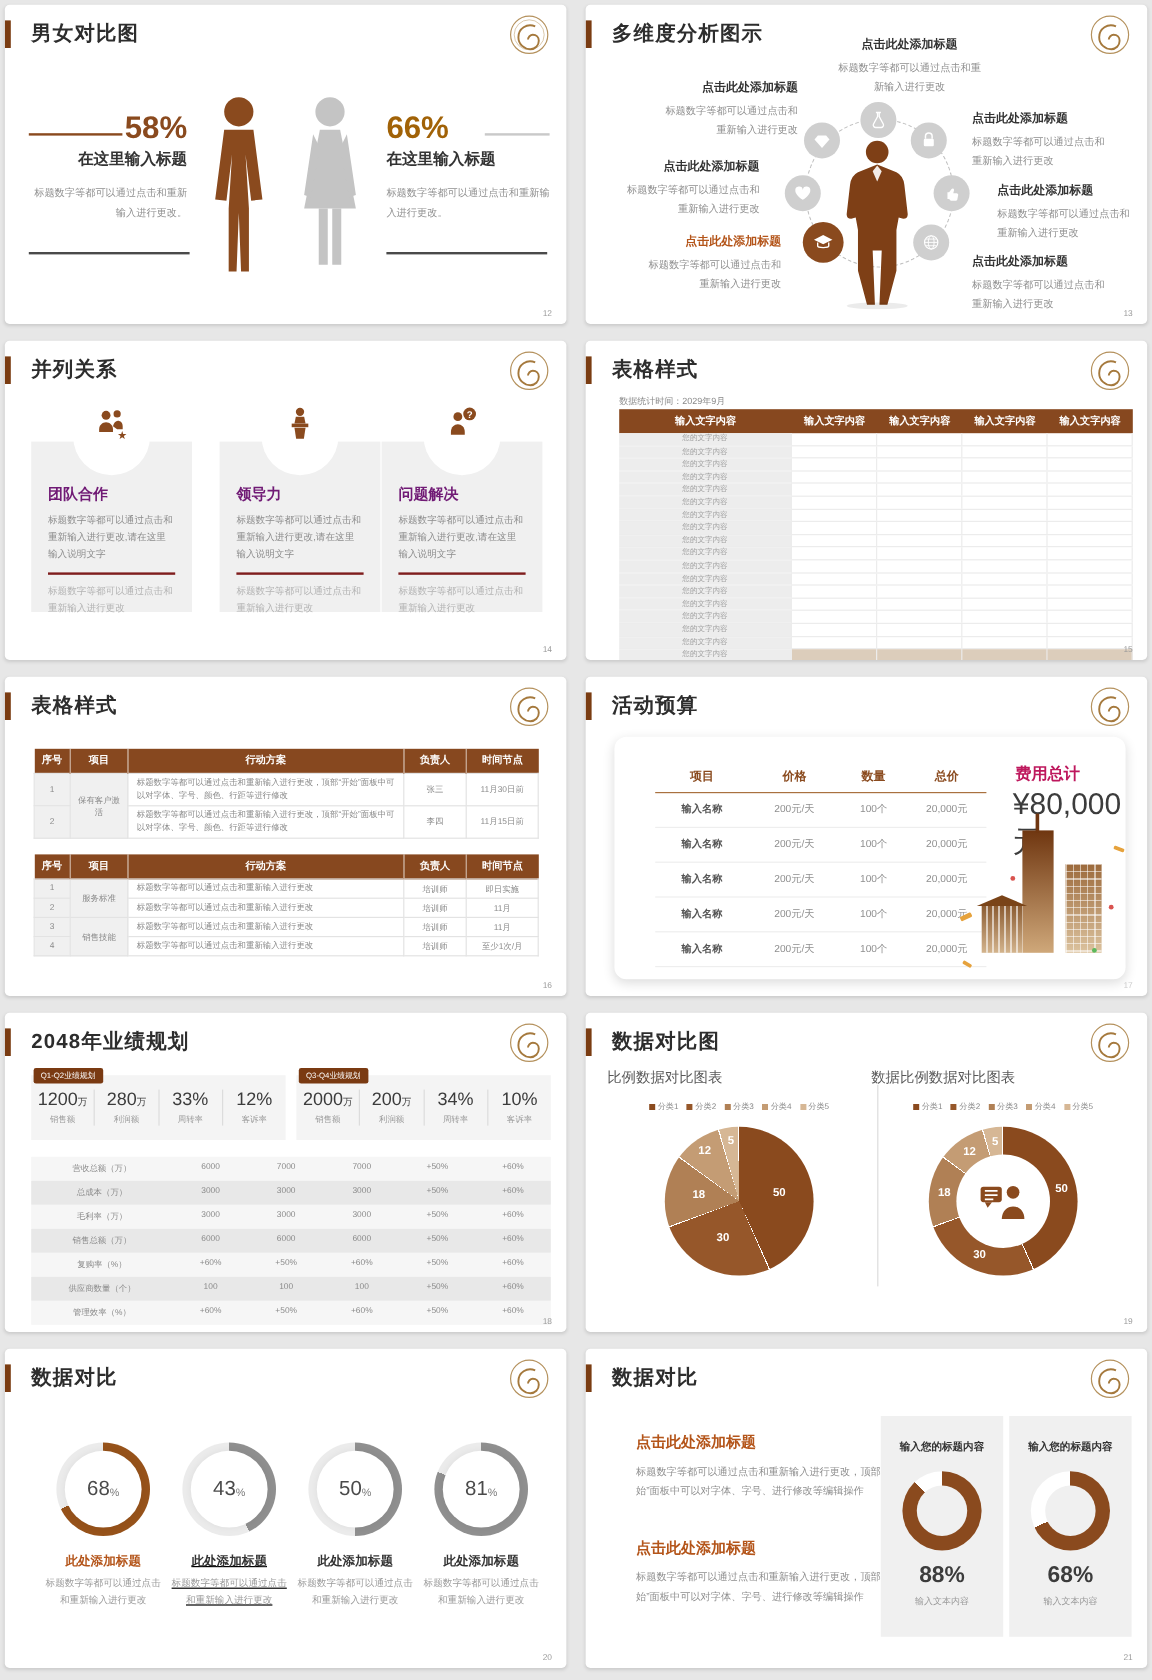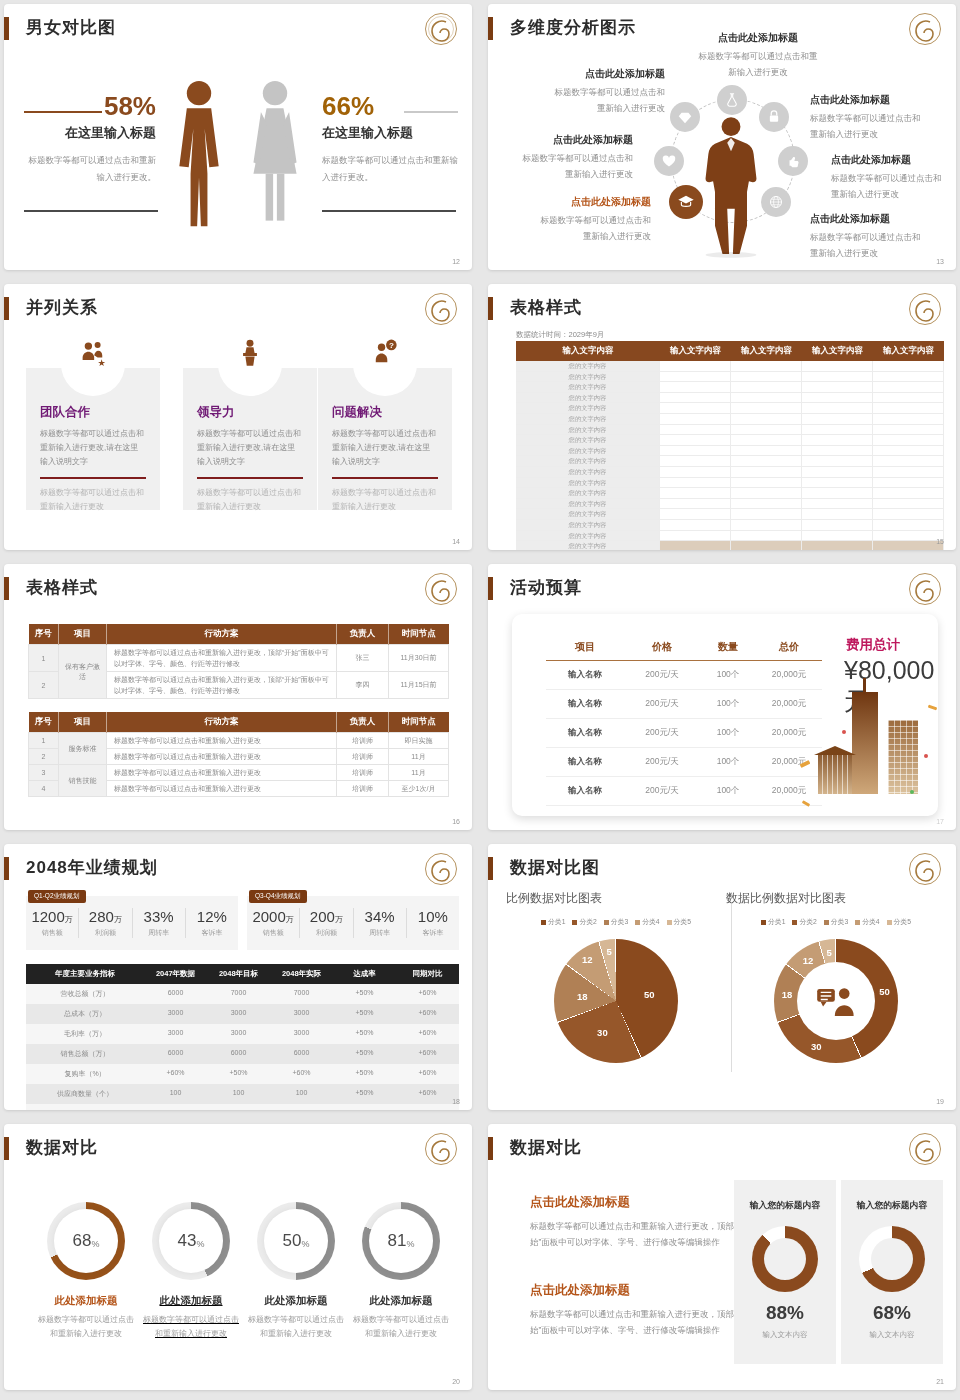--- a/index.html
+++ b/index.html
@@ -664,29 +664,20 @@
           <div class="l">周转率</div>
         </div>
       <div class="stat18">
           <div><span class="v">10%</span></div>
           <div class="l">客诉率</div>
         </div>
     </div>
   </div>
 
   <div class="t18">
-    <div class="t18-head">
-
-    <span>年度主要业务指标</span>
-        <span>2047年数据</span>
-        <span>2048年目标</span>
-        <span>2048年实际</span>
-        <span>达成率</span>
-        <span>同期对比</span>
-      </div>
     <div class="t18-body">
 
         <div class="t18-row">
           <span>营收总额（万）</span>
           <span>6000</span>
           <span>7000</span>
           <span>7000</span>
           <span>+50%</span>
           <span>+60%</span>
         </div>

